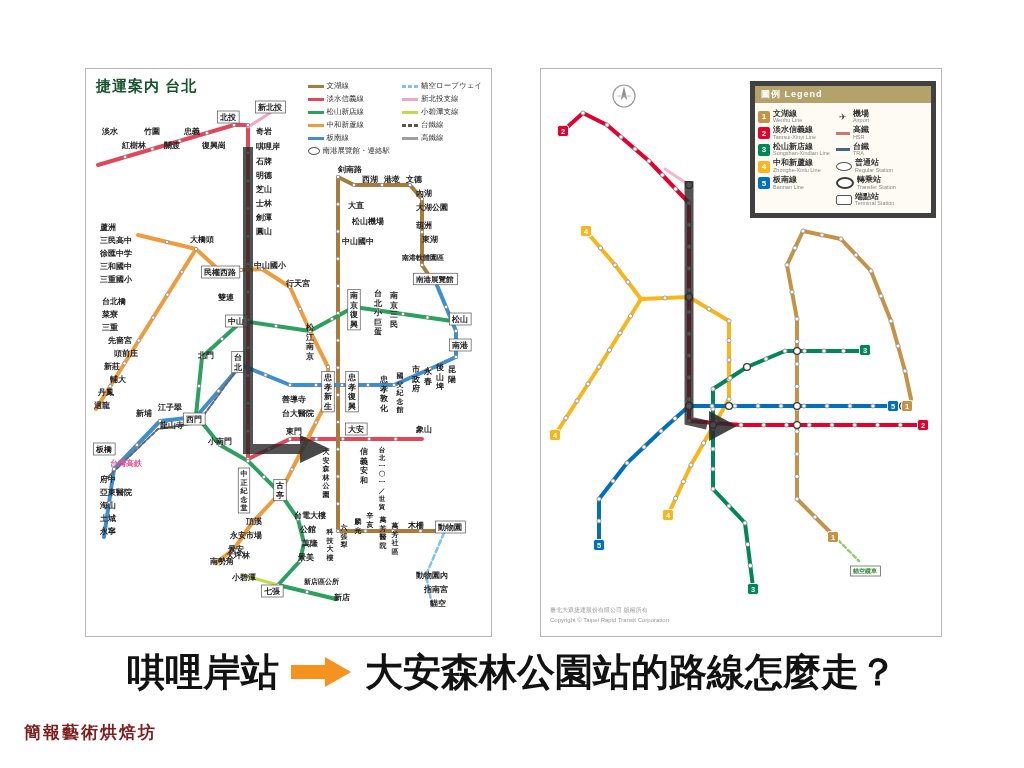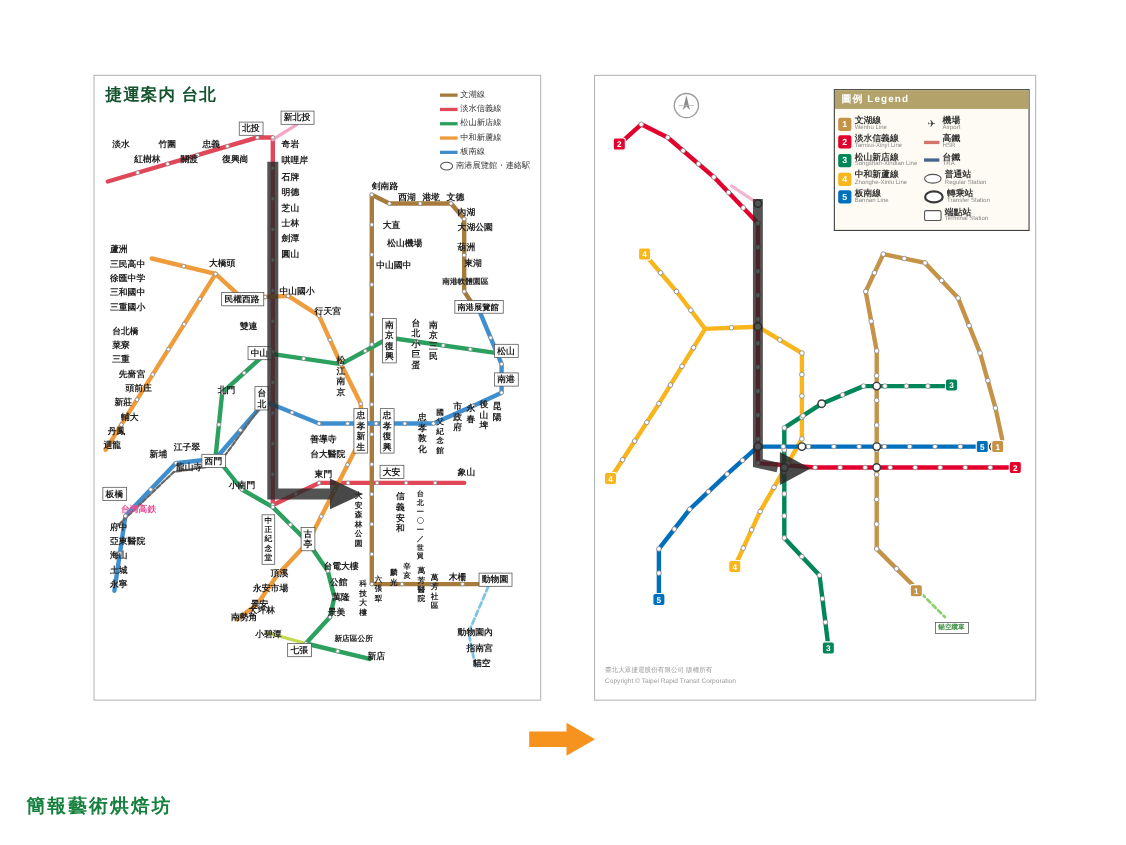--- a/index.html
+++ b/index.html
@@ -8,40 +8,40 @@
   .panel{position:absolute;background:#fff;border:1px solid #b7b7b7;box-sizing:content-box;}
   #left-panel{left:85px;top:68px;width:405px;height:567px;}
   #right-panel{left:540px;top:68px;width:400px;height:567px;}
   .panel svg{position:absolute;left:0;top:0;}
   .map-title{position:absolute;left:10px;top:8px;color:#14532d;font-weight:bold;font-size:15px;letter-spacing:1px;}
   .legend-left{position:absolute;right:6px;top:10px;display:flex;gap:12px;font-size:7.5px;color:#333;background:rgba(255,255,255,.85);padding:2px 3px;}
   .legend-col{display:flex;flex-direction:column;gap:3px;}
   .legend-item{display:flex;align-items:center;gap:3px;white-space:nowrap;}
   .swatch{width:16px;height:3px;flex:0 0 16px;display:inline-block;}
   .sw-ellipse{width:10px;height:6px;border:1.4px solid #555;border-radius:50%;background:#fff;flex:0 0 10px;display:inline-block;}
-  .legend-right{position:absolute;right:5px;top:12px;width:176px;border:1px solid #404040;background:#fdfbf3;}
+  .legend-right{position:absolute;right:5px;top:12px;width:176px;border:5px solid #404040;background:#fdfbf3;}
   .lr-header{background:#b3a269;color:#fff;font-weight:bold;font-size:9px;padding:2px 6px;letter-spacing:1px;}
   .lr-body{display:flex;padding:4px 3px;gap:6px;}
   .lr-row{display:flex;align-items:center;gap:3px;margin:2.5px 0;}
   .lr-num{width:12px;height:12px;flex:0 0 12px;color:#fff;font-size:8px;font-weight:bold;display:flex;align-items:center;justify-content:center;border-radius:2px;}
   .lr-text{display:flex;flex-direction:column;line-height:1.05;}
   .lr-name{font-size:8px;font-weight:bold;color:#333;}
   .lr-en{font-size:5.5px;color:#888;font-weight:normal;}
   .sym{flex:0 0 14px;display:inline-flex;align-items:center;justify-content:center;font-size:9px;color:#444;}
   .sym-hsr{width:13px;height:3px;background:#d4756b;}
   .sym-tra{width:13px;height:3px;background:#46648f;}
   .sym-regular{width:7px;height:7px;border:1.3px solid #555;border-radius:50%;background:#fff;}
   .sym-transfer{width:8px;height:8px;border:2px solid #3a3a3a;border-radius:50%;background:#fff;}
   .sym-terminal{width:11px;height:8px;border:1.3px solid #555;border-radius:2px;background:#fff;}
   .compass{position:absolute;left:70px;top:14px;}
   .copyright{position:absolute;left:9px;top:537px;font-size:6px;color:#9a9a9a;line-height:1.6;}
   .question{position:absolute;left:0;right:0;top:640px;height:64px;display:flex;align-items:center;justify-content:center;gap:12px;
             font-size:38px;font-weight:bold;color:#121212;}
   .q-arrow{flex:0 0 auto;}
-  .watermark{position:absolute;left:24px;top:721px;font-size:17px;font-weight:bold;color:#15803d;letter-spacing:2px;}
+  .watermark{position:absolute;left:24px;top:721px;font-size:17px;font-weight:bold;color:#7f1d1d;letter-spacing:2px;}
   text{font-family:"Liberation Sans","DejaVu Sans",sans-serif;}
 </style>
 </head>
 <body>
 
 <div class="slide">
 
   <div id="left-panel" class="panel">
     <svg id="left-svg" width="405" height="567" viewBox="0 0 405 567">
         <polyline points="12,96 148,56 162,56 162,390 204,370 336,370" fill="none" stroke="#e0485a" stroke-width="4" stroke-linecap="round" stroke-linejoin="round"></polyline>
@@ -314,20 +314,42 @@
           </div>
           <div class="legend-item">
             <span class="swatch" style="background: rgb(63, 143, 207);"></span>
             <span>板南線</span>
           </div>
           <div class="legend-item">
             <span class="sw-ellipse"></span>
             <span>南港展覽館・連絡駅</span>
           </div>
         </div>
+      <div class="legend-col" id="left-legend-col2">
+          <div class="legend-item">
+            <span class="swatch" style="background: repeating-linear-gradient(90deg, rgb(127, 195, 232) 0px, rgb(127, 195, 232) 4px, rgb(255, 255, 255) 4px, rgb(255, 255, 255) 6px);"></span>
+            <span>貓空ロープウェイ</span>
+          </div>
+          <div class="legend-item">
+            <span class="swatch" style="background: rgb(243, 166, 198);"></span>
+            <span>新北投支線</span>
+          </div>
+          <div class="legend-item">
+            <span class="swatch" style="background: rgb(195, 217, 78);"></span>
+            <span>小碧潭支線</span>
+          </div>
+          <div class="legend-item">
+            <span class="swatch" style="background: repeating-linear-gradient(90deg, rgb(85, 85, 85) 0px, rgb(85, 85, 85) 4px, rgb(255, 255, 255) 4px, rgb(255, 255, 255) 6px);"></span>
+            <span>台鐵線</span>
+          </div>
+          <div class="legend-item">
+            <span class="swatch" style="background: rgb(158, 158, 158);"></span>
+            <span>高鐵線</span>
+          </div>
+        </div>
     </div>
   </div>
 
   <div id="right-panel" class="panel">
     <svg id="right-svg" width="400" height="567" viewBox="0 0 400 567">
         <polyline points="22,62 42,44 66,56 108,92 148,134 148,352 200,356 382,356" fill="none" stroke="#e3002c" stroke-width="4" stroke-linecap="round" stroke-linejoin="round"></polyline>
         <polyline points="148,116 124,100" fill="none" stroke="#f5b5cf" stroke-width="3" stroke-linecap="round" stroke-linejoin="round"></polyline>
         <polyline points="45,162 74,196 100,230" fill="none" stroke="#f8b61c" stroke-width="4" stroke-linecap="round" stroke-linejoin="round"></polyline>
         <polyline points="14,366 58,298 100,230" fill="none" stroke="#f8b61c" stroke-width="4" stroke-linecap="round" stroke-linejoin="round"></polyline>
         <polyline points="100,230 148,228 188,252 188,330 150,396 127,446" fill="none" stroke="#f8b61c" stroke-width="4" stroke-linecap="round" stroke-linejoin="round"></polyline>
@@ -570,19 +592,21 @@
           </div>
       </div>
     </div>
     <div class="copyright">
       <div>臺北大眾捷運股份有限公司  版權所有</div>
       <div>Copyright © Taipei Rapid Transit Corporation</div>
     </div>
   </div>
 
   <div class="question">
+    <span>唭哩岸站</span>
     <svg class="q-arrow" width="62" height="34" viewBox="0 0 62 34">
       <polygon points="0,10 34,10 34,2 60,17 34,32 34,24 0,24" fill="#f6921e"></polygon>
     </svg>
+    <span>大安森林公園站的路線怎麼走？</span>
   </div>
 
   <div class="watermark">簡報藝術烘焙坊</div>
 </div>
 
 </body></html>

